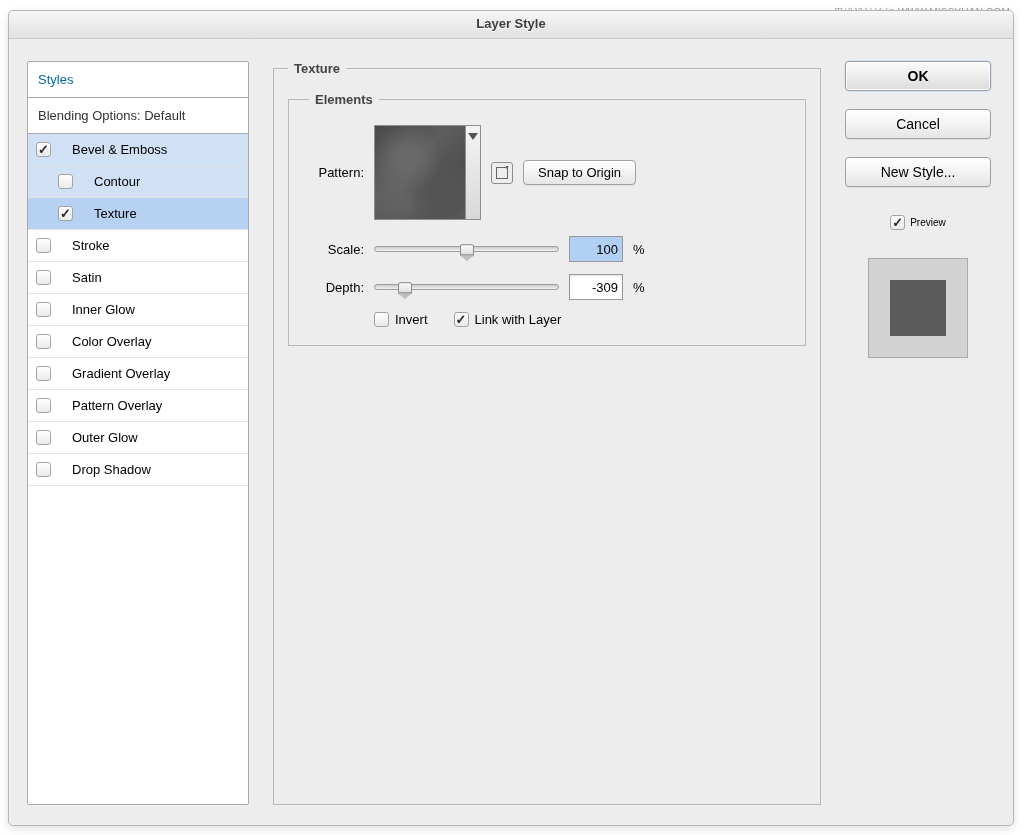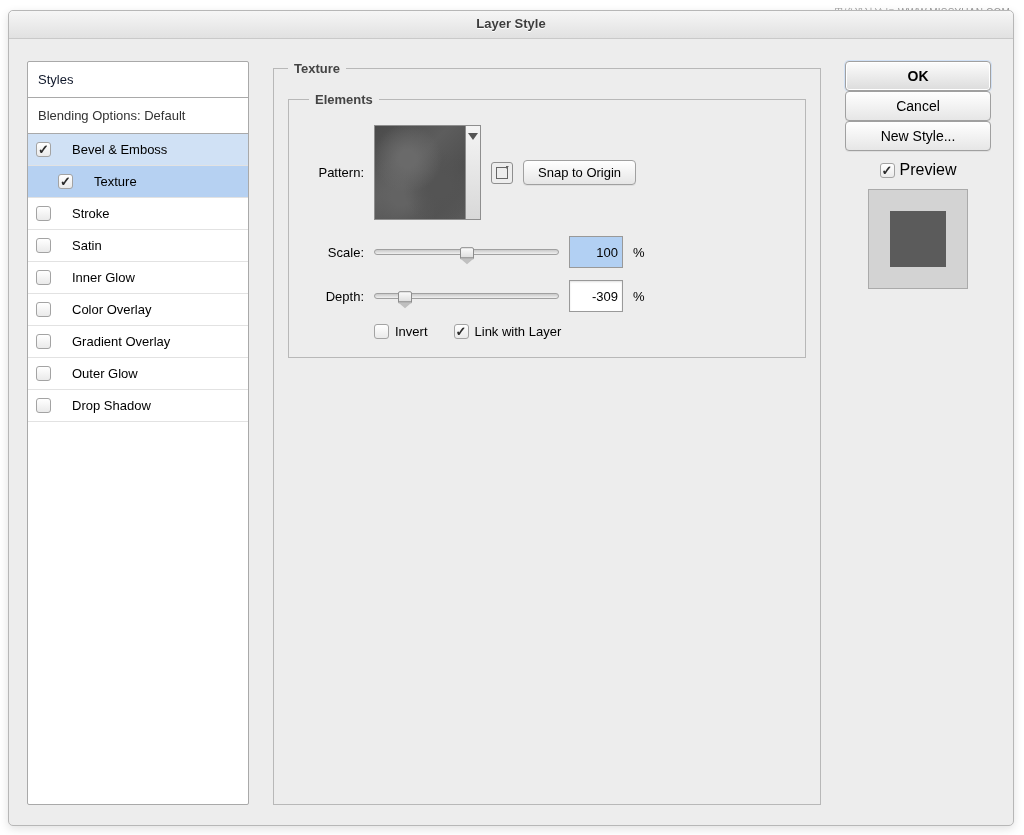--- a/index.html
+++ b/index.html
@@ -60,21 +60,21 @@
     border: 1px solid #a9a9a9;
     background: #fff;
     border-radius: 2px;
     box-shadow: 0 0 0 1px #fff inset;
     height: 744px;
     overflow: hidden;
   }
   .styles-list .header {
     padding: 10px 10px;
     border-bottom: 1px solid #a9a9a9;
-    color: #0f172a;
+    color: #0369a1;
   }
   .styles-list .blending {
     padding: 10px 10px;
     border-bottom: 1px solid #a9a9a9;
     color: #333;
     background: #fff;
     cursor: pointer;
   }
   .row {
     display: flex;
@@ -243,21 +243,21 @@
     content:"";
     position:absolute; left:50%; top:100%;
     transform:translateX(-50%);
     border-left:7px solid transparent;
     border-right:7px solid transparent;
     border-top:6px solid #c0c0c0;
     filter: drop-shadow(0 -1px 0 #8c8c8c);
   }
   .num-input {
     width: 54px;
-    height: 32px;
+    height: 26px;
     border: 1px solid #999;
     background: #fff;
     font-size: 13px;
     text-align: right;
     padding: 1px 4px;
     box-shadow: inset 0 1px 2px rgba(0,0,0,.12);
   }
   .num-input.sel { background: #d6e7fb; box-shadow: inset 0 0 0 100px #b2d0f3; color:#000; }
 
   .checks-row {
@@ -267,33 +267,34 @@
     margin-top: 4px;
     margin-left: 65px;
   }
   .checks-row label { display: inline-flex; align-items: center; gap: 6px; cursor: pointer; }
 
   
   .right-col {
     width: 146px;
     display: flex;
     flex-direction: column;
+    gap: 18px;
   }
   .right-col .mac-btn {
     width: 100%;
     text-align: center;
     font-size: 14px;
     padding: 6px 0;
   }
   .preview-check {
     display: flex;
     align-items: center;
     justify-content: center;
     gap: 5px;
-    font-size: 16px;
+    font-size: 10px;
     margin-top: 10px;
   }
   .preview-box {
     width: 100px; height: 100px;
     margin: 10px auto 0 auto;
     border: 1px solid #aaa;
     background: #d3d3d3;
     display: flex; align-items:center; justify-content:center;
   }
   .preview-inner {
@@ -312,20 +313,24 @@
   <div class="content">
 
     <div class="styles-list">
       <div class="header">Styles</div>
       <div class="blending">Blending Options: Default</div>
       <div id="style-rows">
           <div class="row semi">
             <span class="checkbox checked"></span>
             <span>Bevel &amp; Emboss</span>
           </div>
+          <div class="row sub semi">
+            <span class="checkbox"></span>
+            <span>Contour</span>
+          </div>
           <div class="row sub selected">
             <span class="checkbox checked"></span>
             <span>Texture</span>
           </div>
           <div class="row">
             <span class="checkbox"></span>
             <span>Stroke</span>
           </div>
           <div class="row">
             <span class="checkbox"></span>
@@ -335,20 +340,24 @@
             <span class="checkbox"></span>
             <span>Inner Glow</span>
           </div>
           <div class="row">
             <span class="checkbox"></span>
             <span>Color Overlay</span>
           </div>
           <div class="row">
             <span class="checkbox"></span>
             <span>Gradient Overlay</span>
+          </div>
+          <div class="row">
+            <span class="checkbox"></span>
+            <span>Pattern Overlay</span>
           </div>
           <div class="row">
             <span class="checkbox"></span>
             <span>Outer Glow</span>
           </div>
           <div class="row">
             <span class="checkbox"></span>
             <span>Drop Shadow</span>
           </div>
         </div>

